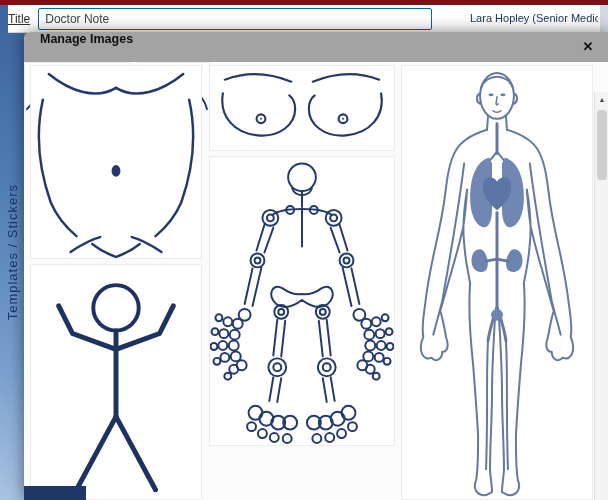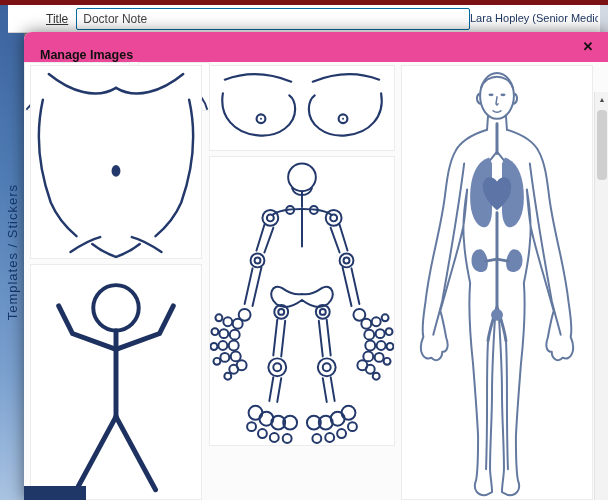--- a/index.html
+++ b/index.html
@@ -9,21 +9,21 @@
     font-family:"Liberation Sans",sans-serif;
     -webkit-font-smoothing:antialiased;
   }
   
   .top-strip{position:absolute;left:0;top:0;width:608px;height:5px;background:#7b1113;z-index:40;}
   .toolbar{
     position:absolute;left:8px;top:5px;width:592px;height:27px;background:#ffffff;
     border-bottom:1px solid #d8d8d8;display:flex;align-items:center;z-index:5;
   }
   .toolbar-title-label{
-    margin-left:38px;font-size:12px;color:#333;text-decoration:underline;
+    font-size:12px;color:#333;text-decoration:underline;
   }
   .toolbar-title-input{
     margin-left:8px;width:380px;height:20px;border:1px solid #0369a1;border-radius:2px;
     font-family:"Liberation Sans",sans-serif;font-size:12px;color:#444;padding:0 6px;background:#fff;
   }
   .toolbar-user{
     position:absolute;right:2px;top:7px;max-width:128px;overflow:hidden;white-space:nowrap;
     font-size:11px;color:#1f3864;
   }
   .page-scroll-fragment{
@@ -40,21 +40,21 @@
   }
   .bottom-left-fragment{
     position:absolute;left:24px;top:486px;width:62px;height:14px;background:#1e3767;z-index:30;
   }
   
   .modal{
     position:absolute;left:24px;top:32px;width:584px;height:468px;background:#ffffff;
     border-radius:8px 0 0 0;box-shadow:0 0 16px rgba(0,0,0,.5);z-index:20;overflow:hidden;
   }
   .modal-header{
-    position:absolute;left:0;top:0;right:0;height:30px;display:flex;align-items:flex-end;background:#ec4899;
+    position:absolute;left:0;top:0;right:0;height:30px;display:flex;align-items:flex-start;background:#a3a3a3;
   }
   .modal-title{margin-left:16px;font-size:12.5px;font-weight:bold;color:#101010;}
   .modal-close{
     position:absolute;right:12px;top:7px;width:16px;height:16px;line-height:16px;text-align:center;
     font-size:13px;font-weight:bold;color:#101010;cursor:pointer;
   }
   .modal-body{position:absolute;left:0;top:30px;right:0;bottom:0;background:#fbfbfb;}
   .tile{
     position:absolute;background:#ffffff;border:1px solid #ececec;box-sizing:border-box;
     display:flex;align-items:flex-start;justify-content:center;overflow:hidden;cursor:pointer;

